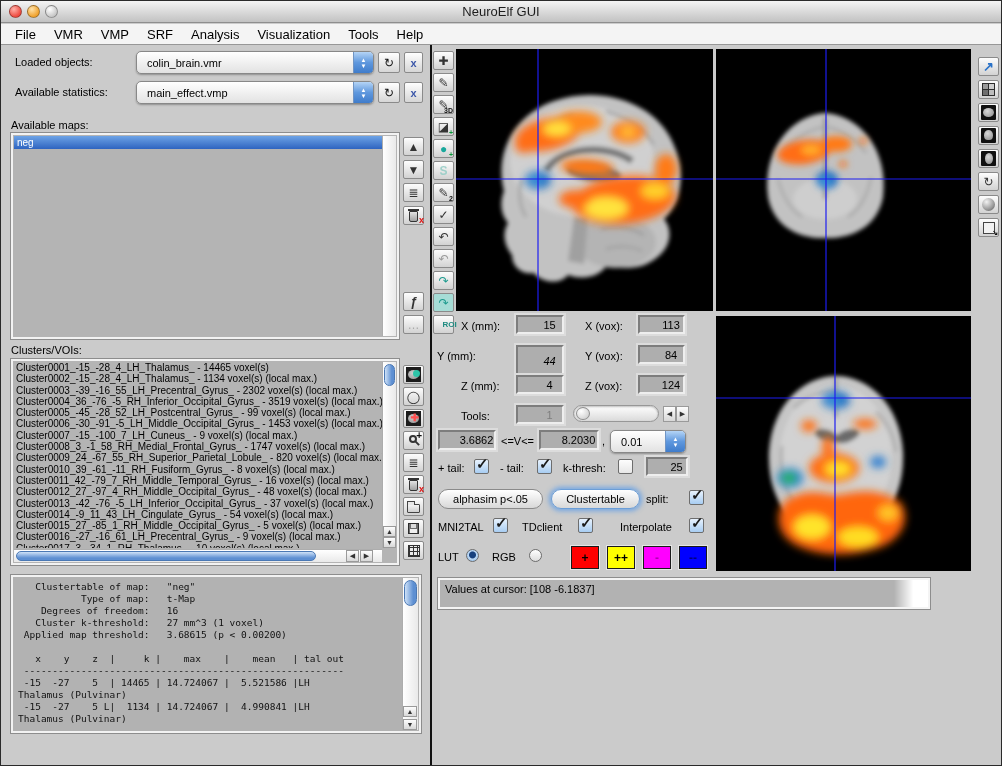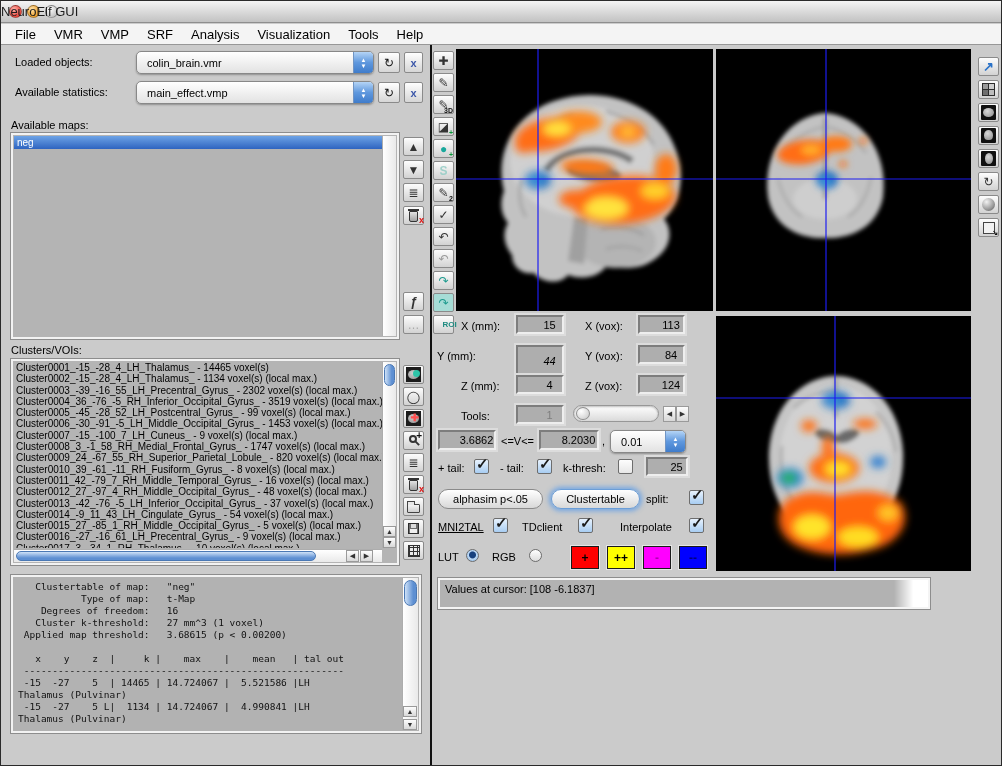--- a/index.html
+++ b/index.html
@@ -6,21 +6,21 @@
 html,body{background:#9a9a9a;font-family:"Liberation Sans",sans-serif;}
 .app{position:relative;width:1002px;height:766px;background:#cbcbcb;border:1px solid #2a2a2a;overflow:hidden;}
 
 
 .titlebar{position:absolute;left:0;top:0;width:100%;height:22px;
  background:linear-gradient(#f4f4f4,#d8d8d8 55%,#c2c2c2);border-bottom:1px solid #8e8e8e;}
 .tl{position:absolute;top:4px;width:13px;height:13px;border-radius:50%;border:1px solid rgba(0,0,0,.35);}
 .tl.red{left:8px;background:radial-gradient(circle at 35% 30%,#ffb0a8,#ee4b40 70%);}
 .tl.yellow{left:26px;background:radial-gradient(circle at 35% 30%,#ffe2a8,#f0a22e 70%);}
 .tl.gray{left:44px;background:radial-gradient(circle at 35% 30%,#fff,#c8c8c8 70%);}
-.wtitle{position:absolute;left:0;top:0;width:100%;text-align:left;font-size:13px;line-height:21px;color:#1d1d1d;}
+.wtitle{position:absolute;left:0;top:0;width:100%;text-align:center;font-size:13px;line-height:21px;color:#1d1d1d;}
 
 
 .menubar{position:absolute;left:0;top:23px;width:100%;height:21px;background:#f4f4f4;
  border-bottom:1px solid #979797;display:flex;align-items:center;padding-left:14px;gap:18px;}
 .menu-item{font-size:13px;color:#000;cursor:default;}
 
 
 .lbl{position:absolute;font-size:11px;color:#000;white-space:nowrap;}
 .aqua-dd{position:absolute;display:flex;align-items:center;height:23px;border:1px solid #888;
  border-radius:5px;background:linear-gradient(#ffffff,#e2e2e2);box-shadow:0 1px 2px rgba(0,0,0,.3);}
@@ -564,21 +564,21 @@
   <div class="cb" style="left:617px;top:458px;" data-name="k-thresh-checkbox"></div>
   <div class="fld" style="left:645px;top:456px;width:42px;height:19px;" data-name="k-thresh-field">25</div>
 
   <div class="pill" style="left:437px;top:488px;width:105px;height:20px;" data-name="alphasim-button">alphasim p&lt;.05</div>
   <div class="pill focus" style="left:550px;top:488px;width:89px;height:20px;" data-name="clustertable-button">Clustertable</div>
   <div class="lbl" style="left:645px;top:492px;" data-name="split-label">split:</div>
   <div class="cb on" style="left:688px;top:489px;" data-name="split-checkbox">
       <span class="ck" data-name="check-mark-icon">✓</span>
     </div>
 
-  <div class="lbl" style="left:437px;top:520px;text-decoration:underline;" data-name="mni2tal-label">MNI2TAL</div>
+  <div class="lbl" style="left:437px;top:520px;" data-name="mni2tal-label">MNI2TAL</div>
   <div class="cb on" style="left:492px;top:517px;" data-name="mni2tal-checkbox">
       <span class="ck" data-name="check-mark-icon">✓</span>
     </div>
   <div class="lbl" style="left:521px;top:520px;" data-name="tdclient-label">TDclient</div>
   <div class="cb on" style="left:577px;top:517px;" data-name="tdclient-checkbox">
       <span class="ck" data-name="check-mark-icon">✓</span>
     </div>
   <div class="lbl" style="left:619px;top:520px;" data-name="interpolate-label">Interpolate</div>
   <div class="cb on" style="left:688px;top:517px;" data-name="interpolate-checkbox">
       <span class="ck" data-name="check-mark-icon">✓</span>

